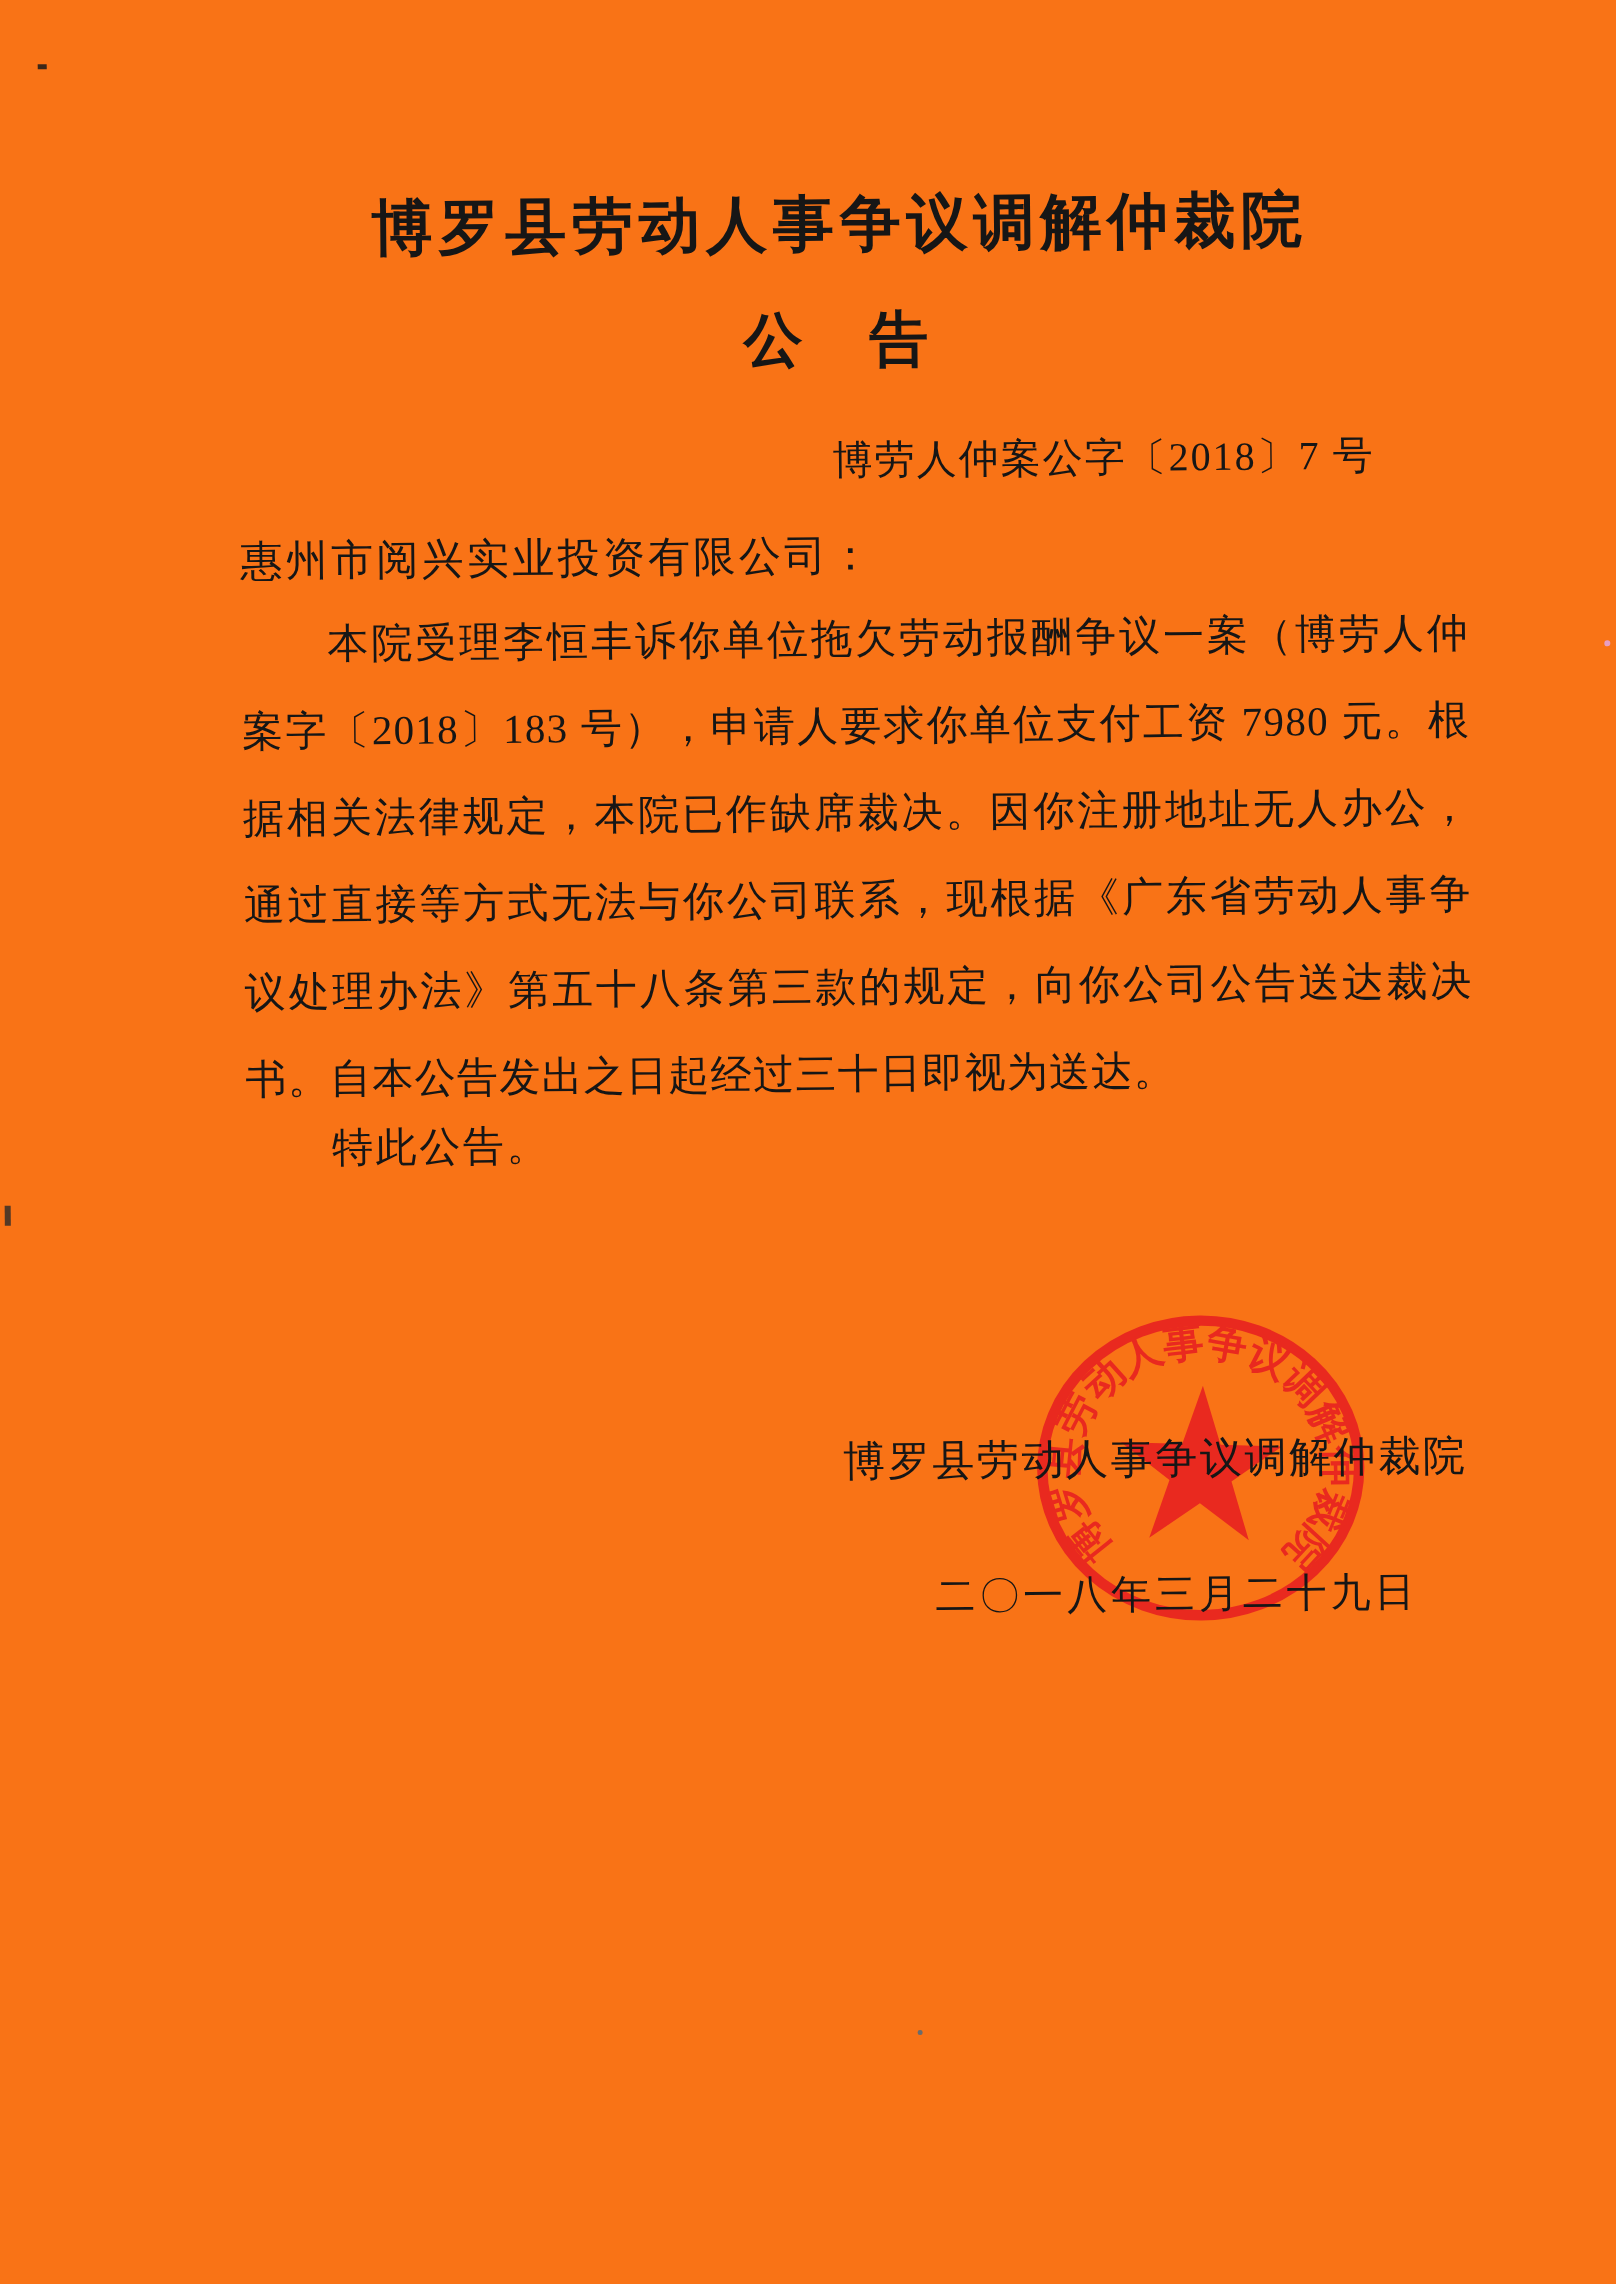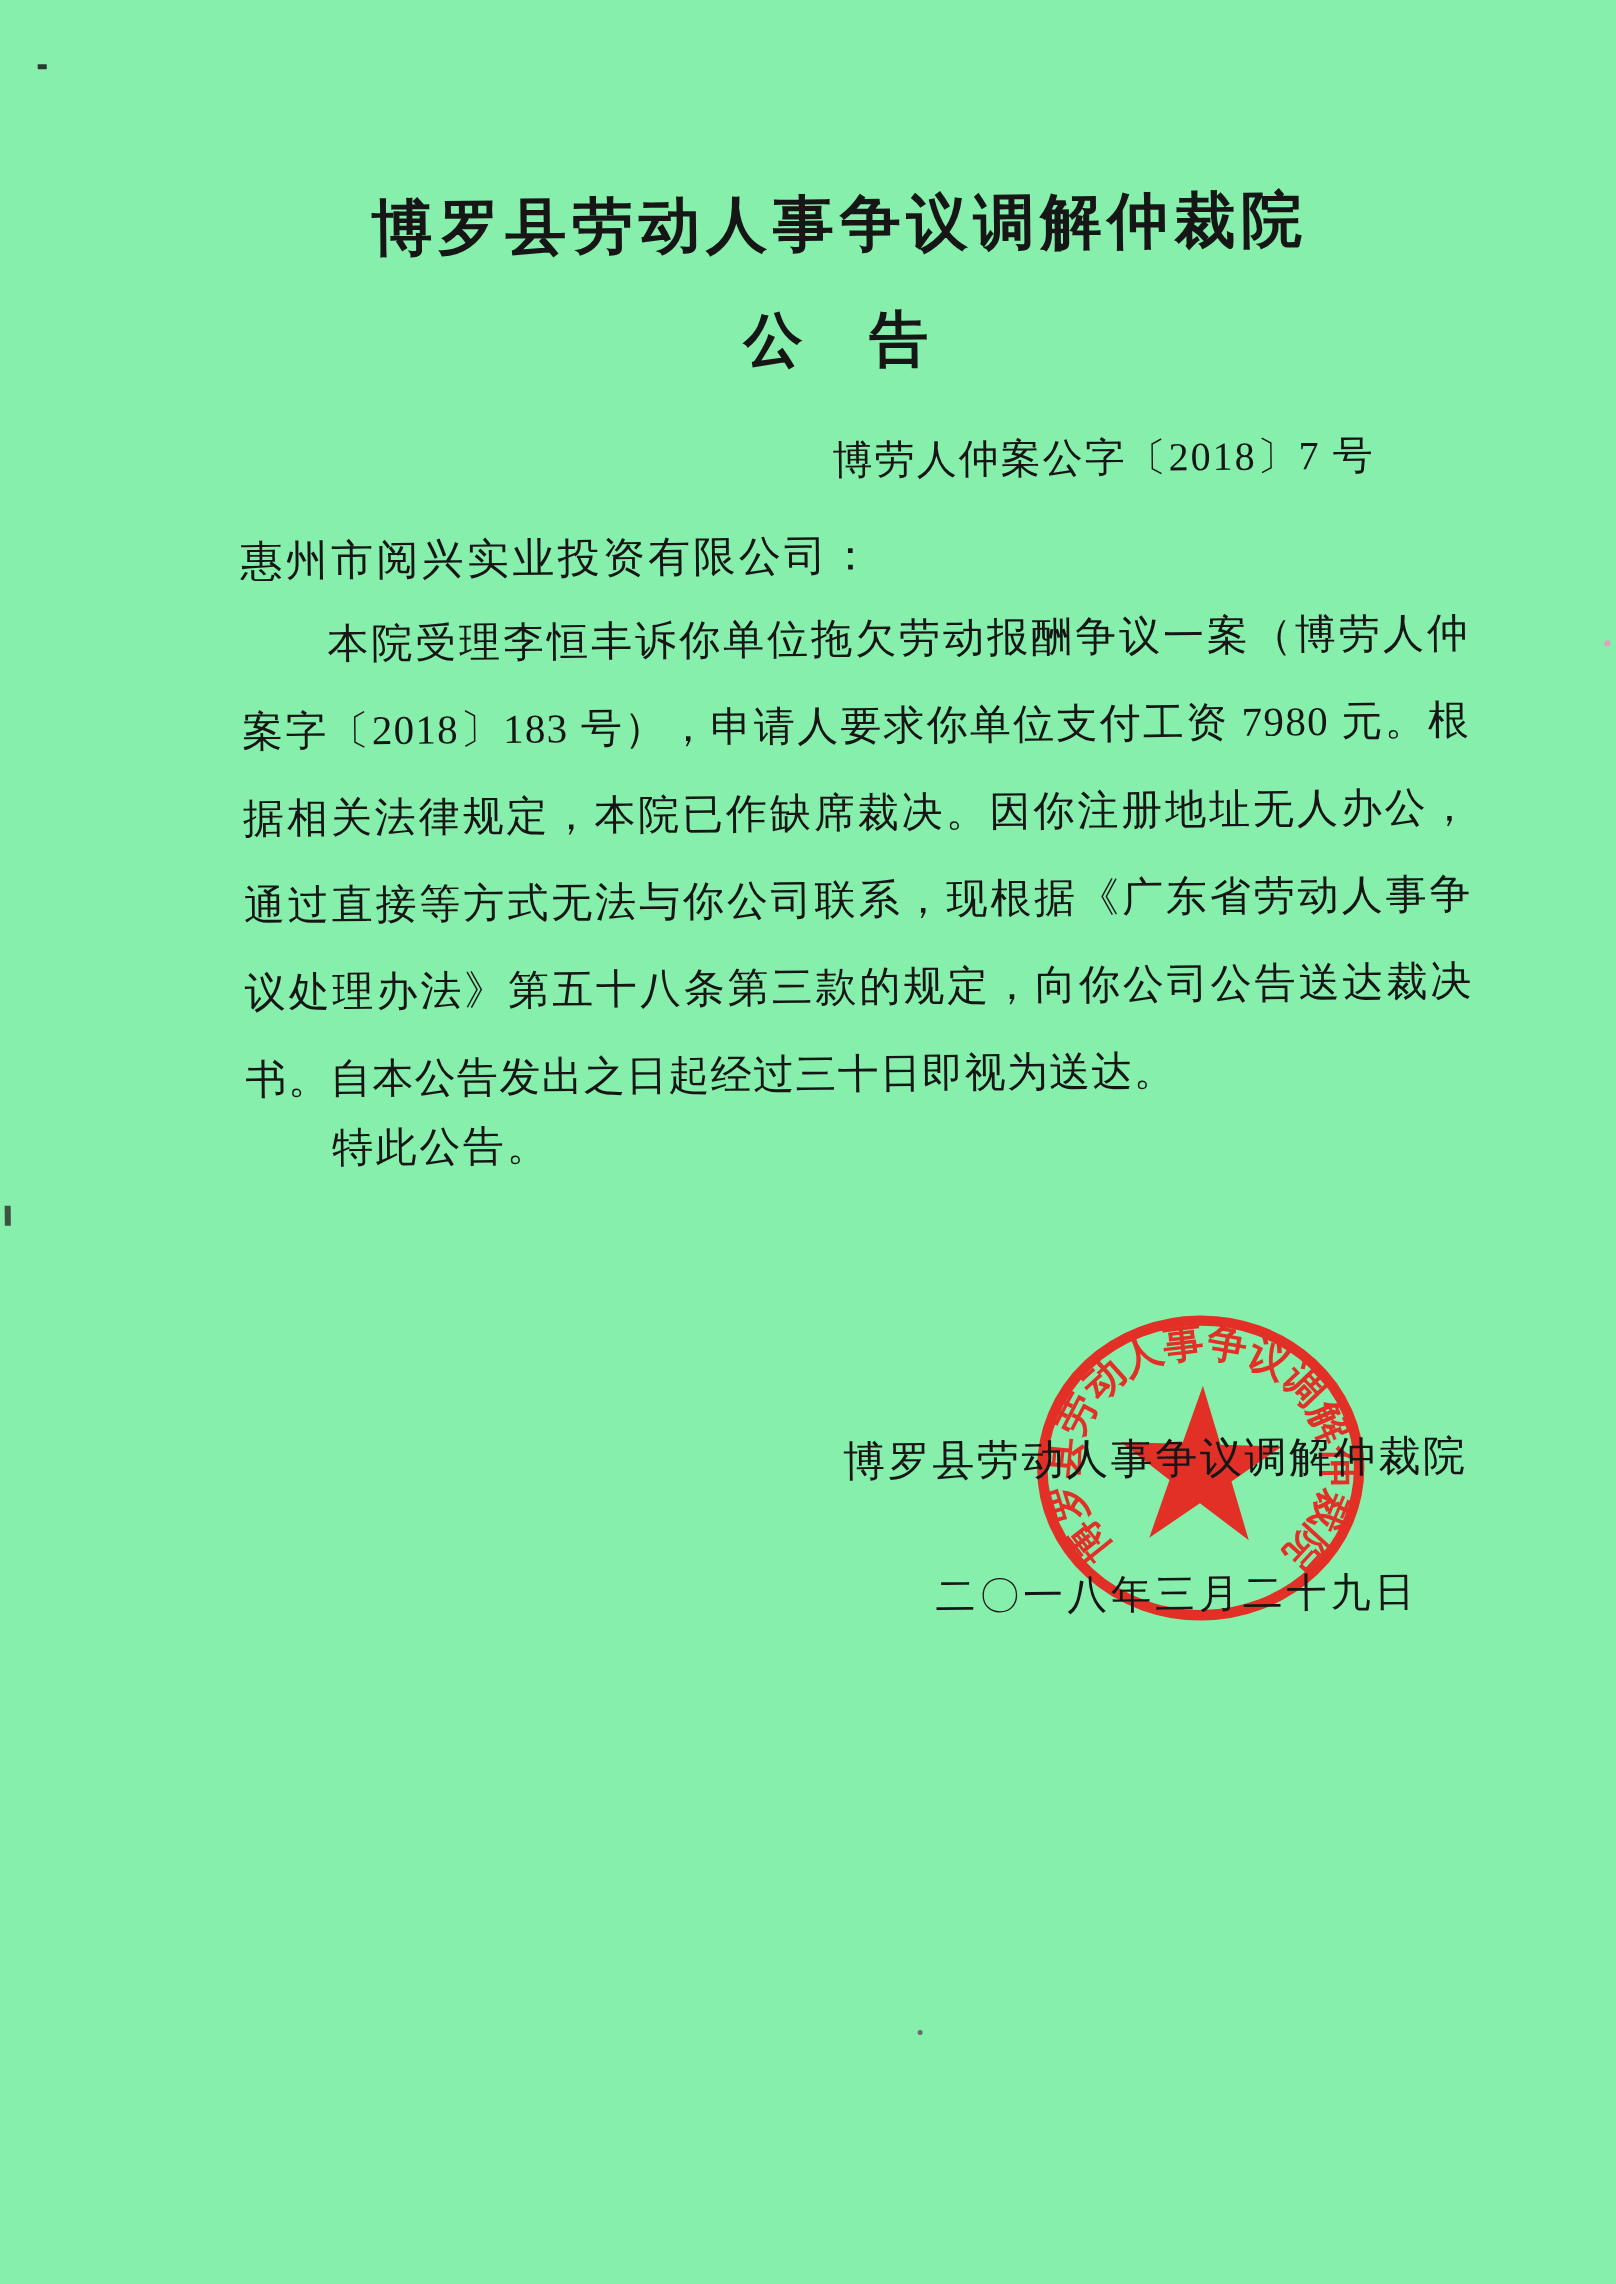--- a/index.html
+++ b/index.html
@@ -5,21 +5,21 @@
   html, body {
     margin: 0;
     padding: 0;
     background: #e9e9e9;
   }
   .sheet {
     position: relative;
     width: 1617px;
     height: 2284px;
     margin: 0 auto;
-    background: #86efac;
+    background: #f97316;
     overflow: hidden;
     color: #161616;
     font-family: "Liberation Serif", "DejaVu Serif", serif;
   }
   .content {
     position: absolute;
     left: 0; top: 0;
     width: 1617px;
     height: 2284px;
     transform: rotate(-0.55deg);

